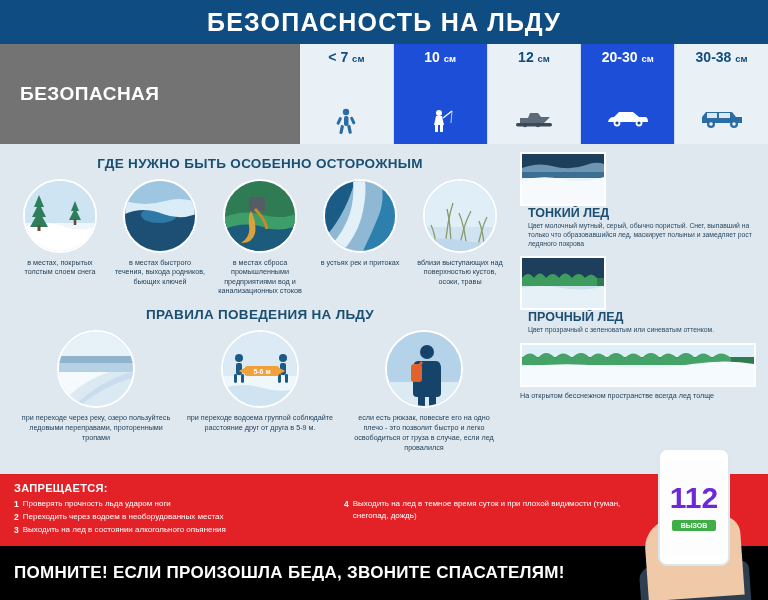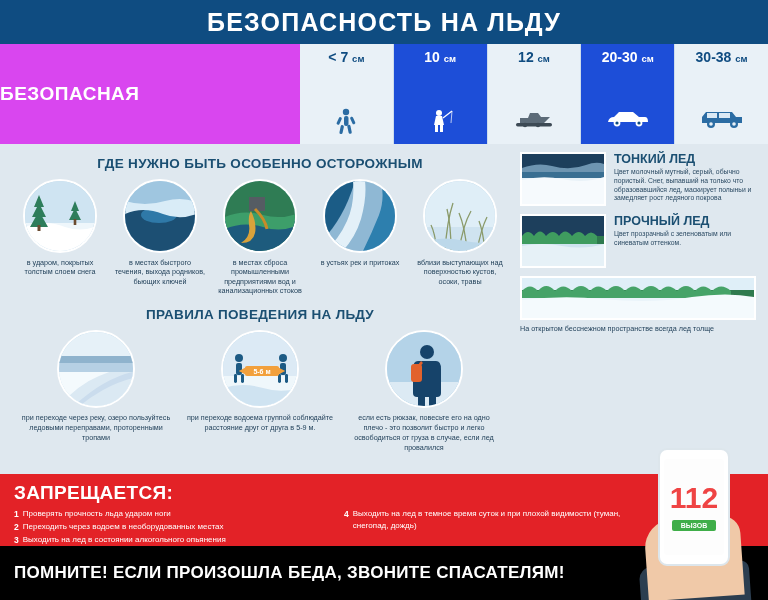--- a/index.html
+++ b/index.html
@@ -16,22 +16,23 @@
     height: 44px; background: #0f4c81;
     display: flex; align-items: center; justify-content: center;
   }
   .header h1 {
     color: #ffffff; font-size: 25px; font-weight: bold; letter-spacing: 1.2px; text-align: right;
   }
 
   
   .thickband { display: flex; height: 100px; background: #1b6ca8; }
   .thick-left {
-    width: 300px; background: #d946ef; color: #ffffff;
+    width: 300px; background: #737373; color: #ffffff;
     display: flex; flex-direction: column; justify-content: center;
+    padding-left: 20px;
   }
   .thick-left .l1, .thick-left .l2 { font-size: 19px; font-weight: bold; letter-spacing: .5px; }
   .thick-right { flex: 1; display: flex; background: #e9f1f7; }
   .tcell {
     flex: 1; position: relative; display: flex; flex-direction: column;
     align-items: center; border-right: 1px solid #cddded; padding-top: 3px; gap: 40px;
   }
   .tcell:last-child { border-right: none; }
   .tcell .tval { font-size: 14px; font-weight: bold; color: #0f4c81; margin-top: 2px; }
   .tcell .tval small { font-size: 9.5px; font-weight: bold; }
@@ -63,32 +64,32 @@
 
   .rules-row { display: flex; justify-content: space-around; margin-top: 2px; }
   .rule-item { width: 150px; display: flex; flex-direction: column; align-items: center; }
   .rule-circ {
     width: 78px; height: 78px; border-radius: 50%; overflow: hidden;
     border: 2px solid #ffffff; position: relative; background: #c3dcec;
   }
   .rule-cap { font-size: 7.2px; color: #24435c; text-align: center; line-height: 1.35; margin-top: 5px; }
 
   
-  .ice-block { display: flex; margin-bottom: 8px; }
+  .ice-block { display: flex; margin-bottom: 8px; flex-direction: column; }
   .ice-img { width: 86px; height: 54px; border: 2px solid #ffffff; position: relative; overflow: hidden; flex: none; }
   .ice-txt { padding-left: 8px; }
   .ice-title { font-size: 12.5px; font-weight: bold; color: #1b4f72; margin-bottom: 2px; }
   .ice-desc { font-size: 6.8px; color: #2b4a63; line-height: 1.3; }
   .ice-wide { margin-top: 2px; }
   .ice-wide .wide-img { width: 236px; height: 44px; border: 2px solid #ffffff; position: relative; overflow: hidden; }
   .ice-wide .wide-cap { font-size: 7.2px; color: #24435c; line-height: 1.3; margin-top: 4px; }
 
   
   .forbid { position: relative; height: 72px; background: #e32227; color: #ffffff; padding: 8px 14px; }
-  .forbid h2 { font-size: 19px; font-weight: bold; letter-spacing: .3px; margin-bottom: 4px; }
+  .forbid h2 { font-size: 11px; font-weight: bold; letter-spacing: .3px; margin-bottom: 4px; }
   .forbid-cols { display: flex; }
   .forbid-col { }
   .forbid-col.c1 { width: 330px; }
   .forbid-col.c2 { width: 300px; }
   .fline { font-size: 8px; line-height: 1.55; display: flex; }
   .fnum { font-weight: bold; font-size: 8.5px; margin-right: 4px; }
 
   
   .footer { height: 54px; background: #000000; display: flex; align-items: center; padding-left: 14px; }
   .footer h2 { color: #ffffff; font-size: 17px; font-weight: bold; letter-spacing: .3px; }
@@ -97,21 +98,21 @@
   .phone-wrap { position: absolute; right: 18px; bottom: 0; width: 110px; height: 160px; }
   .phone-body {
     position: absolute; left: 18px; top: 8px; width: 72px; height: 118px;
     background: #ffffff; border-radius: 9px; border: 2px solid #dde6ec;
   }
   .phone-screen {
     position: absolute; left: 4px; top: 9px; width: 60px; height: 96px;
     background: #fdfdfd; border-radius: 3px; display: flex;
     flex-direction: column; align-items: center; justify-content: center;
   }
-  .phone-num { color: #ef4444; font-size: 30px; font-weight: bold; line-height: 1; }
+  .phone-num { color: #6d28d9; font-size: 30px; font-weight: bold; line-height: 1; }
   .phone-call {
     margin-top: 7px; background: #3fae49; color: #fff; font-size: 7px; font-weight: bold;
     padding: 2px 9px; border-radius: 2px;
   }
   .hand {
     position: absolute; left: 6px; top: 78px; width: 96px; height: 80px;
     background: #f0c9a8; border-radius: 28px 18px 0 0; transform: rotate(-4deg);
   }
   .sleeve {
     position: absolute; left: 0px; top: 124px; width: 110px; height: 40px;
@@ -228,21 +229,21 @@
             <svg width="74" height="74" viewBox="0 0 74 74">
               <rect width="74" height="74" fill="#cfe4f2"></rect>
               <rect y="42" width="74" height="32" fill="#eef6fb"></rect>
               <path d="M0 46 q20 -8 40 0 q18 6 34 -2 v30 H0 z" fill="#ffffff"></path>
               <path d="M14 14 l5 12 h-10 z M14 22 l7 14 h-14 z M14 30 l9 16 h-18 z" fill="#2e7d5b"></path>
               <rect x="12.5" y="44" width="3" height="6" fill="#6b4b30"></rect>
               <path d="M50 20 l4 10 h-8 z M50 27 l6 12 h-12 z" fill="#2e7d5b"></path>
               <rect x="48.7" y="38" width="2.6" height="6" fill="#6b4b30"></rect>
             </svg>
           </div>
-          <div class="circ-cap">в ударом, покрытых толстым слоем снега</div>
+          <div class="circ-cap">в местах, покрытых толстым слоем снега</div>
         </div>
 
         <div class="circ-item">
           <div class="circ">
             <svg width="74" height="74" viewBox="0 0 74 74">
               <rect width="74" height="74" fill="#9fc6e0"></rect>
               <path d="M0 30 q18 -10 36 -2 q20 9 38 0 v46 H0 z" fill="#1c4f73"></path>
               <ellipse cx="34" cy="34" rx="18" ry="8" fill="#2f79a8"></ellipse>
               <path d="M0 20 q20 6 40 0 q18 -5 34 2 v10 q-18 8 -36 1 q-20 -8 -38 0 z" fill="#d9ecf7"></path>
             </svg>

